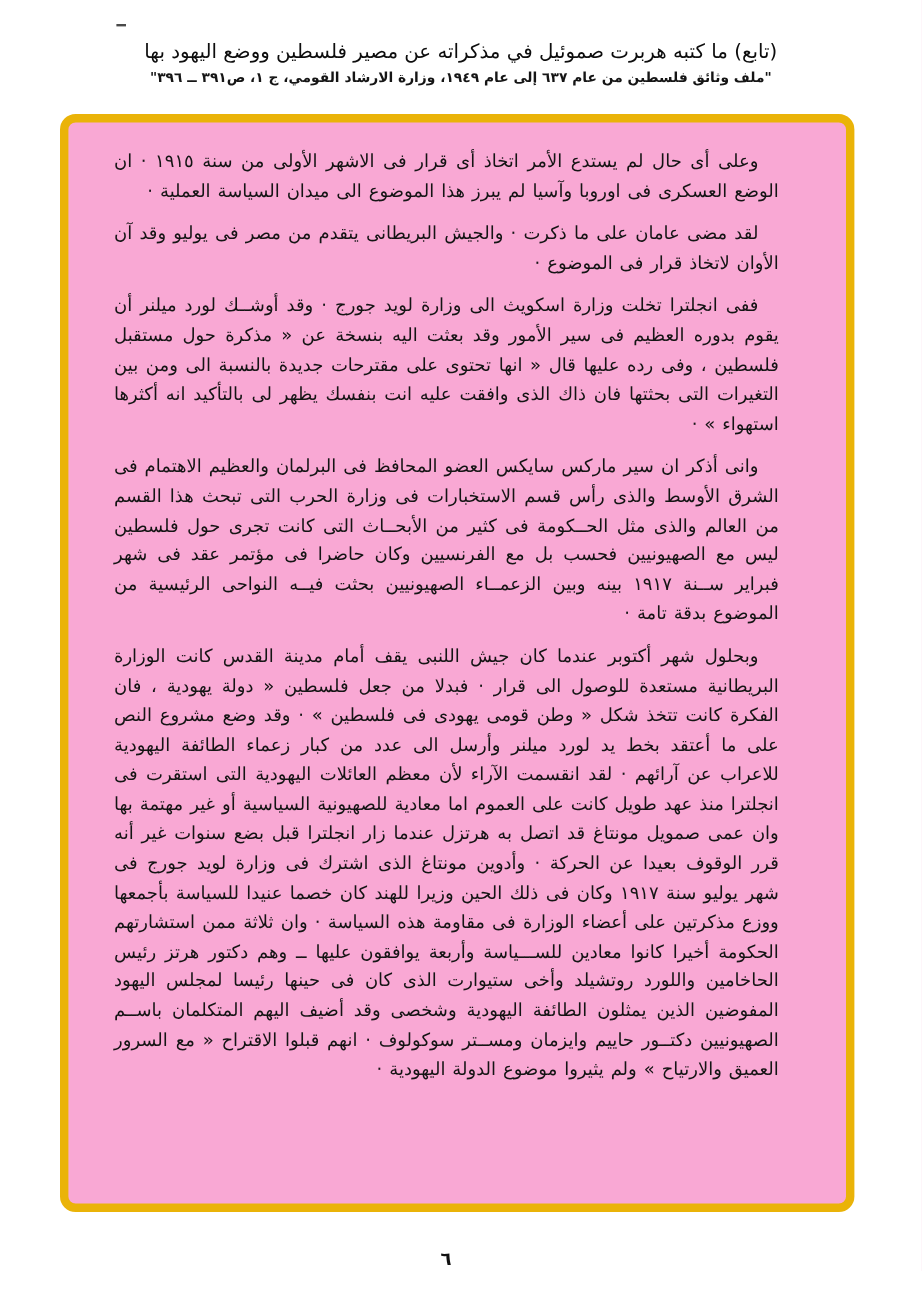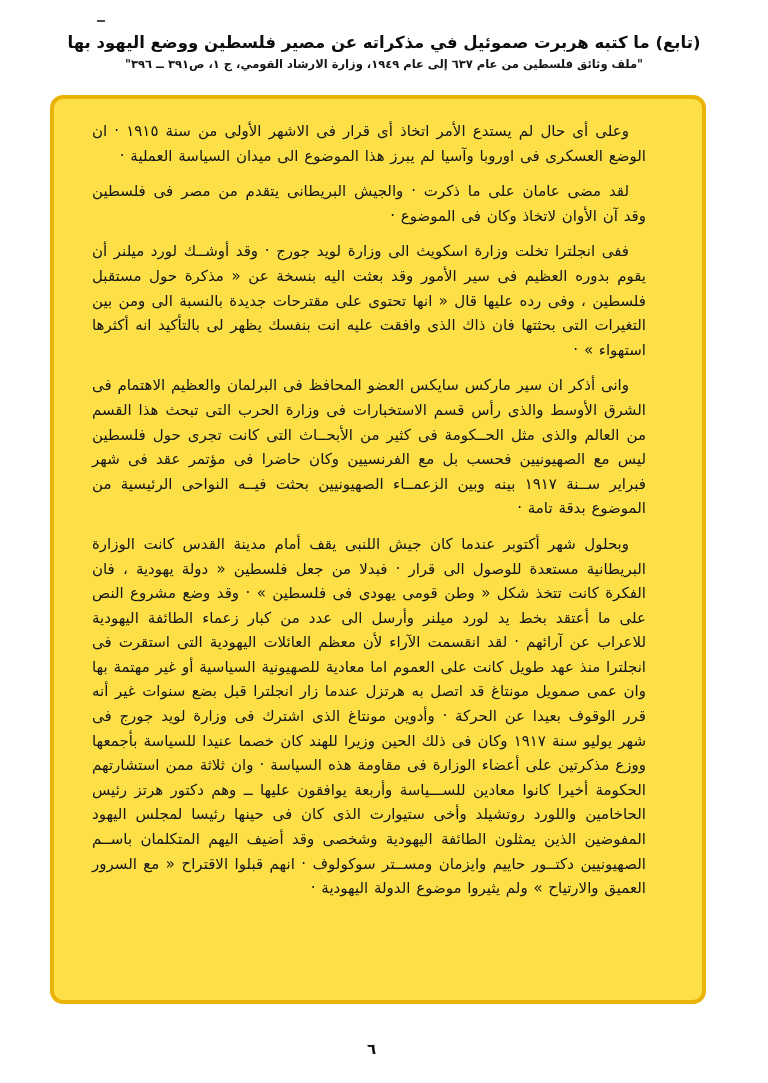--- a/index.html
+++ b/index.html
@@ -28,40 +28,40 @@
     position: absolute;
     top: 32px;
     left: 0;
     width: 768px;
     text-align: center;
     direction: rtl;
     color: #0d0d0d;
   }
   .header-title {
     font-size: 16.5px;
-    font-weight: bold;
+    font-weight: normal;
     letter-spacing: 0.2px;
     line-height: 22px;
   }
   .header-source {
     margin-top: 2px;
     font-size: 11.5px;
     font-weight: bold;
     line-height: 16px;
     color: #151515;
   }
   .green-frame {
     position: absolute;
     left: 50px;
     top: 95px;
     width: 648px;
     height: 901px;
-    border: 4px solid #eab308;
+    border: 7px solid #eab308;
     border-radius: 13px;
-    background: #fde047;
+    background: #f9a8d4;
     overflow: hidden;
   }
   .frame-content {
     direction: rtl;
     padding: 20px 56px 0 38px;
     overflow: hidden;
     height: 860px;
   }
   .body-paragraph {
     margin: 0 0 11px 0;
@@ -89,21 +89,21 @@
   <div class="scan-dash"></div>
 
   <div class="header">
     <div class="header-title">(تابع) ما كتبه هربرت صموئيل في مذكراته عن مصير فلسطين ووضع اليهود بها</div>
     <div class="header-source">"ملف وثائق فلسطين من عام ٦٣٧ إلى عام ١٩٤٩، وزارة الارشاد القومي، ج ١، ص٣٩١ ــ ٣٩٦"</div>
   </div>
 
   <div class="green-frame">
     <div class="frame-content">
       <p class="body-paragraph">وعلى أى حال لم يستدع الأمر اتخاذ أى قرار فى الاشهر الأولى من سنة ١٩١٥ · ان الوضع العسكرى فى اوروبا وآسيا لم يبرز هذا الموضوع الى ميدان السياسة العملية ·</p>
-      <p class="body-paragraph">لقد مضى عامان على ما ذكرت · والجيش البريطانى يتقدم من مصر فى فلسطين وقد آن الأوان لاتخاذ وكان فى الموضوع ·</p>
+      <p class="body-paragraph">لقد مضى عامان على ما ذكرت · والجيش البريطانى يتقدم من مصر فى يوليو وقد آن الأوان لاتخاذ قرار فى الموضوع ·</p>
       <p class="body-paragraph">ففى انجلترا تخلت وزارة اسكويث الى وزارة لويد جورج · وقد أوشــك لورد ميلنر أن يقوم بدوره العظيم فى سير الأمور وقد بعثت اليه بنسخة عن « مذكرة حول مستقبل فلسطين ، وفى رده عليها قال « انها تحتوى على مقترحات جديدة بالنسبة الى ومن بين التغيرات التى بحثتها فان ذاك الذى وافقت عليه انت بنفسك يظهر لى بالتأكيد انه أكثرها استهواء » ·</p>
       <p class="body-paragraph">وانى أذكر ان سير ماركس سايكس العضو المحافظ فى البرلمان والعظيم الاهتمام فى الشرق الأوسط والذى رأس قسم الاستخبارات فى وزارة الحرب التى تبحث هذا القسم من العالم والذى مثل الحــكومة فى كثير من الأبحــاث التى كانت تجرى حول فلسطين ليس مع الصهيونيين فحسب بل مع الفرنسيين وكان حاضرا فى مؤتمر عقد فى شهر فبراير ســنة ١٩١٧ بينه وبين الزعمــاء الصهيونيين بحثت فيــه النواحى الرئيسية من الموضوع بدقة تامة ·</p>
       <p class="body-paragraph">وبحلول شهر أكتوبر عندما كان جيش اللنبى يقف أمام مدينة القدس كانت الوزارة البريطانية مستعدة للوصول الى قرار · فبدلا من جعل فلسطين « دولة يهودية ، فان الفكرة كانت تتخذ شكل « وطن قومى يهودى فى فلسطين » · وقد وضع مشروع النص على ما أعتقد بخط يد لورد ميلنر وأرسل الى عدد من كبار زعماء الطائفة اليهودية للاعراب عن آرائهم · لقد انقسمت الآراء لأن معظم العائلات اليهودية التى استقرت فى انجلترا منذ عهد طويل كانت على العموم اما معادية للصهيونية السياسية أو غير مهتمة بها وان عمى صمويل مونتاغ قد اتصل به هرتزل عندما زار انجلترا قبل بضع سنوات غير أنه قرر الوقوف بعيدا عن الحركة · وأدوين مونتاغ الذى اشترك فى وزارة لويد جورج فى شهر يوليو سنة ١٩١٧ وكان فى ذلك الحين وزيرا للهند كان خصما عنيدا للسياسة بأجمعها ووزع مذكرتين على أعضاء الوزارة فى مقاومة هذه السياسة · وان ثلاثة ممن استشارتهم الحكومة أخيرا كانوا معادين للســـياسة وأربعة يوافقون عليها ــ وهم دكتور هرتز رئيس الحاخامين واللورد روتشيلد وأخى ستيوارت الذى كان فى حينها رئيسا لمجلس اليهود المفوضين الذين يمثلون الطائفة اليهودية وشخصى وقد أضيف اليهم المتكلمان باســم الصهيونيين دكتــور حاييم وايزمان ومســتر سوكولوف · انهم قبلوا الاقتراح « مع السرور العميق والارتياح » ولم يثيروا موضوع الدولة اليهودية ·</p>
 
     </div>
   </div>
 
   <div class="page-number">٦</div>
 
 </div>

